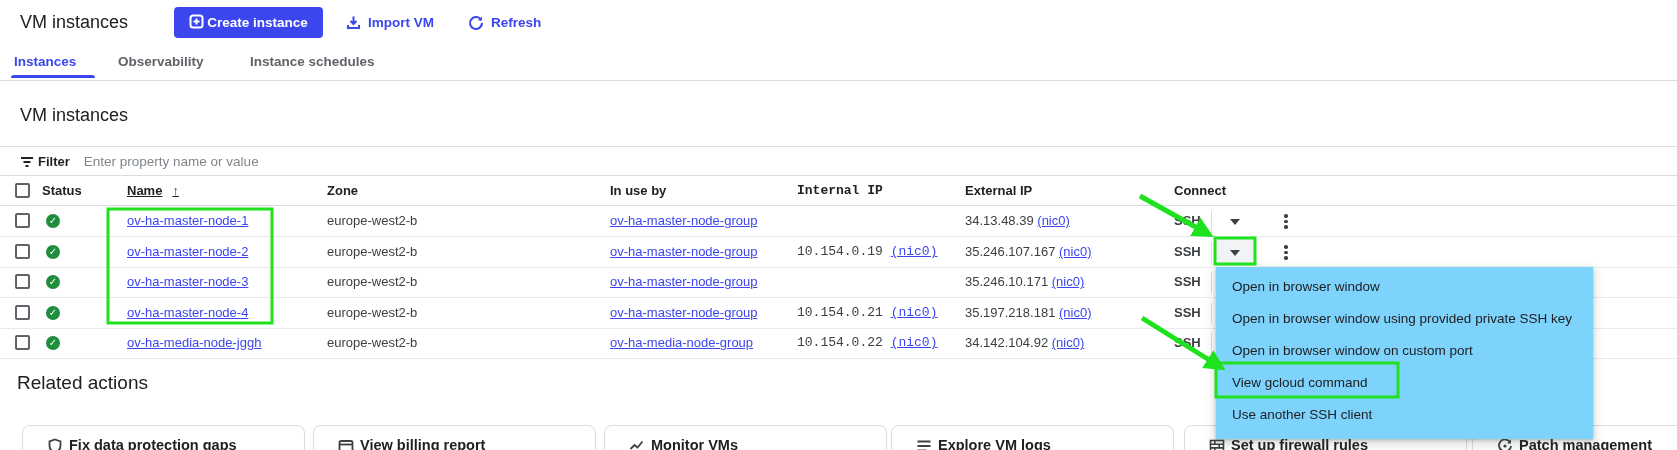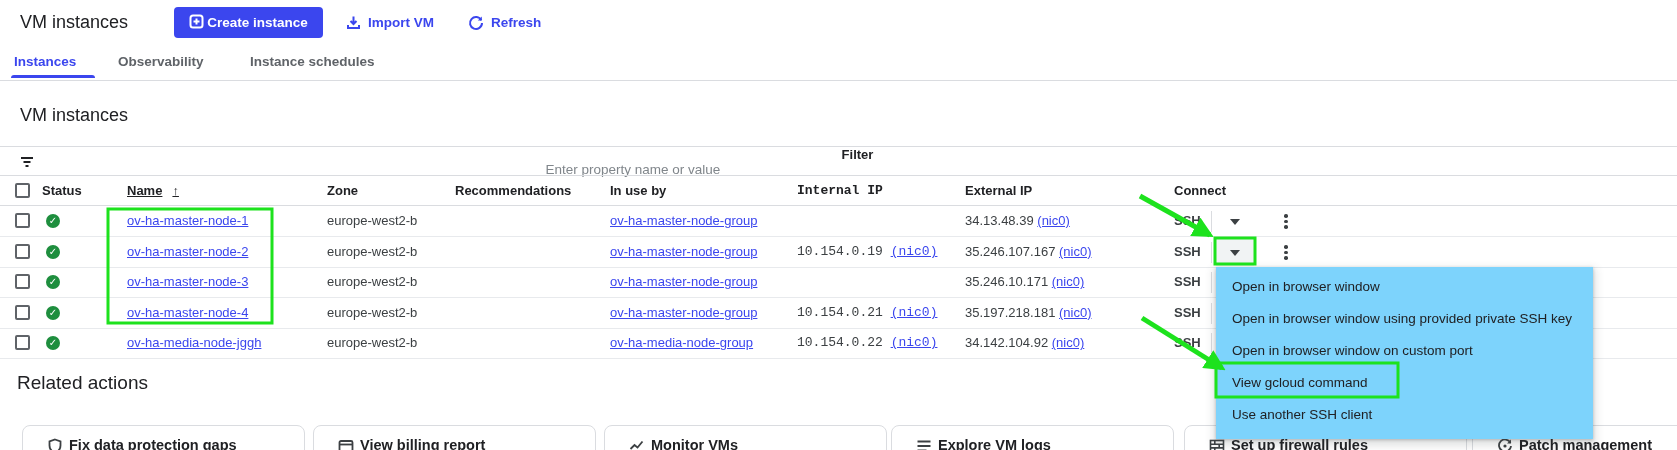--- a/index.html
+++ b/index.html
@@ -20,21 +20,21 @@
   
   .tabbar { position:absolute; left:0; top:45px; width:1677px; height:36px; border-bottom:1px solid #dadce0; }
   .tab { position:absolute; top:0; height:33px; line-height:33px; font-size:13.5px; font-weight:600;
     color:#5f6368; cursor:pointer; background:none; border:none; }
   .tab-underline { position:absolute; left:11px; top:30px; width:84px; height:3px; border-radius:3px 3px 0 0; }
 
   .section-title { position:absolute; left:20px; top:105px; font-size:18px; color:#202124; }
 
   
   .filterbar { position:absolute; left:0; top:146px; width:1677px; height:30px; border-top:1px solid #dadce0;
-    display:flex; align-items:center;flex-direction:column; }
+    display:flex; align-items:center; }
   .filter-label { font-size:13px; font-weight:700; color:#202124; margin-left:38px; }
   .filter-input { border:none; outline:none; font-size:13.5px; color:#202124; margin-left:14px; width:600px;
     font-family:"Liberation Sans","DejaVu Sans",sans-serif; }
   .filter-input::placeholder { color:#80868b; }
   .filter-icon { position:absolute; left:20px; top:8px; }
 
   
   .thead { position:absolute; left:0; top:175px; width:1677px; height:31px; border-top:1px solid #dadce0;
     border-bottom:1px solid #dadce0; font-size:13px; font-weight:700; color:#202124;text-align:center; }
   .thead span { line-height:30px; }
@@ -130,21 +130,20 @@
     </span>
     <span class="filter-label">Filter</span>
     <input class="filter-input" placeholder="Enter property name or value" style="">
   </div>
 
   <div class="thead">
     <span class="cb" style="top:7px"></span>
     <span class="cell c-status">Status</span>
     <span class="cell c-name"><span>Name</span><span class="sort-arrow">↑</span></span>
     <span class="cell c-zone">Zone</span>
-    <span class="cell c-reco">Recommendations</span>
     <span class="cell c-useby">In use by</span>
     <span class="cell c-intip">Internal IP</span>
     <span class="cell c-extip">External IP</span>
     <span class="cell c-ssh">Connect</span>
   </div>
 
   <div class="trow" style="top:206px">
     <span class="cb"></span>
     <span class="status-ic" style="background:#1e8e3e">✓</span>
     <a class="cell c-name link" style="color:#3b46ee">ov-ha-master-node-1</a>

